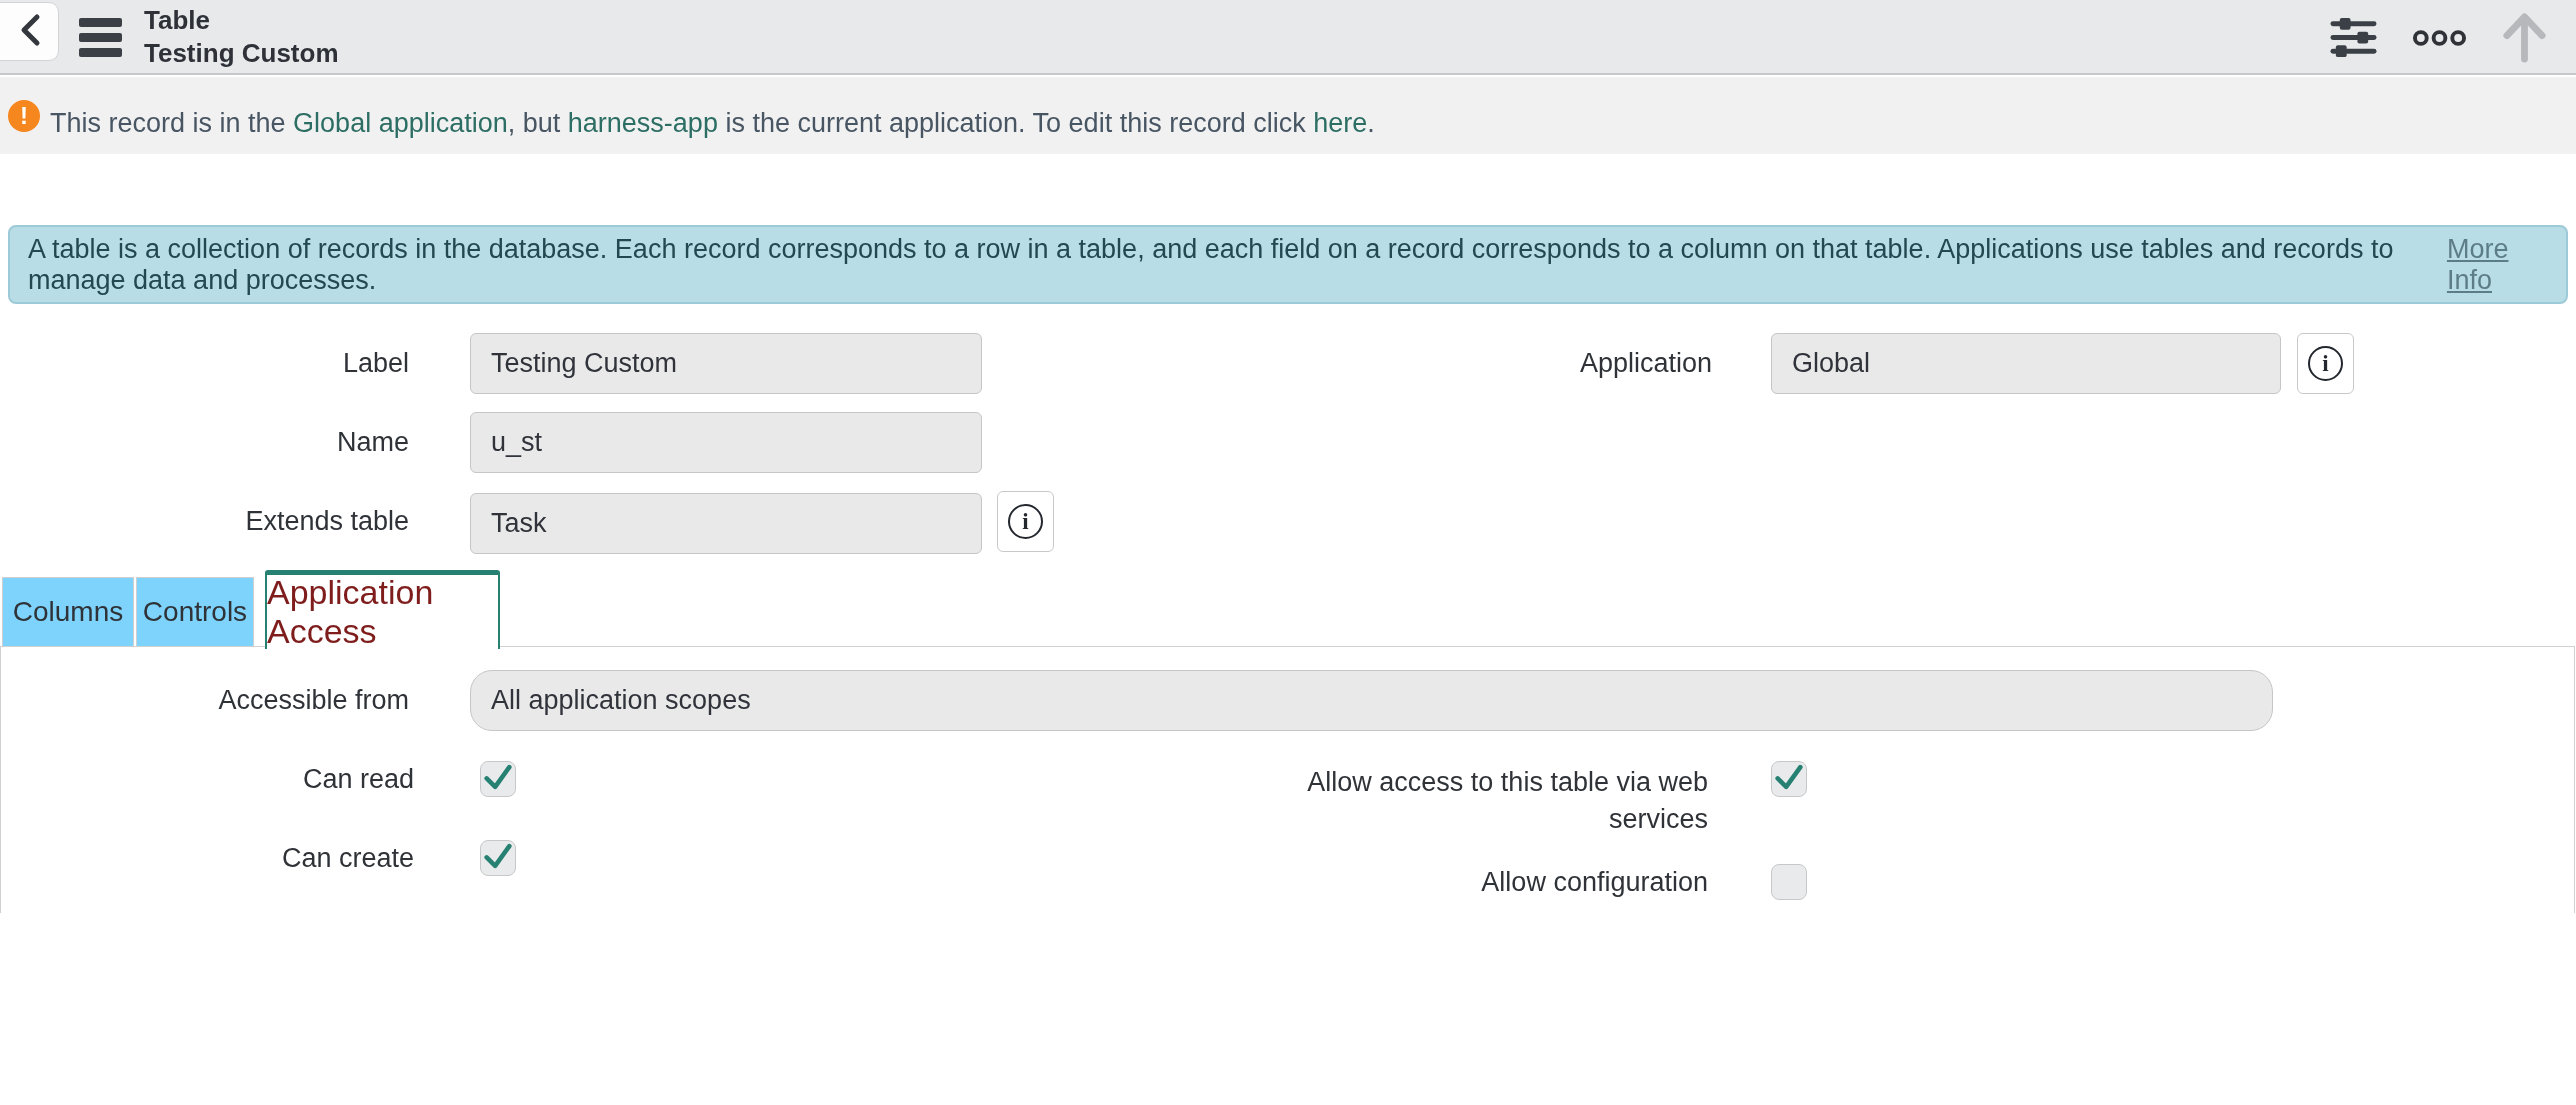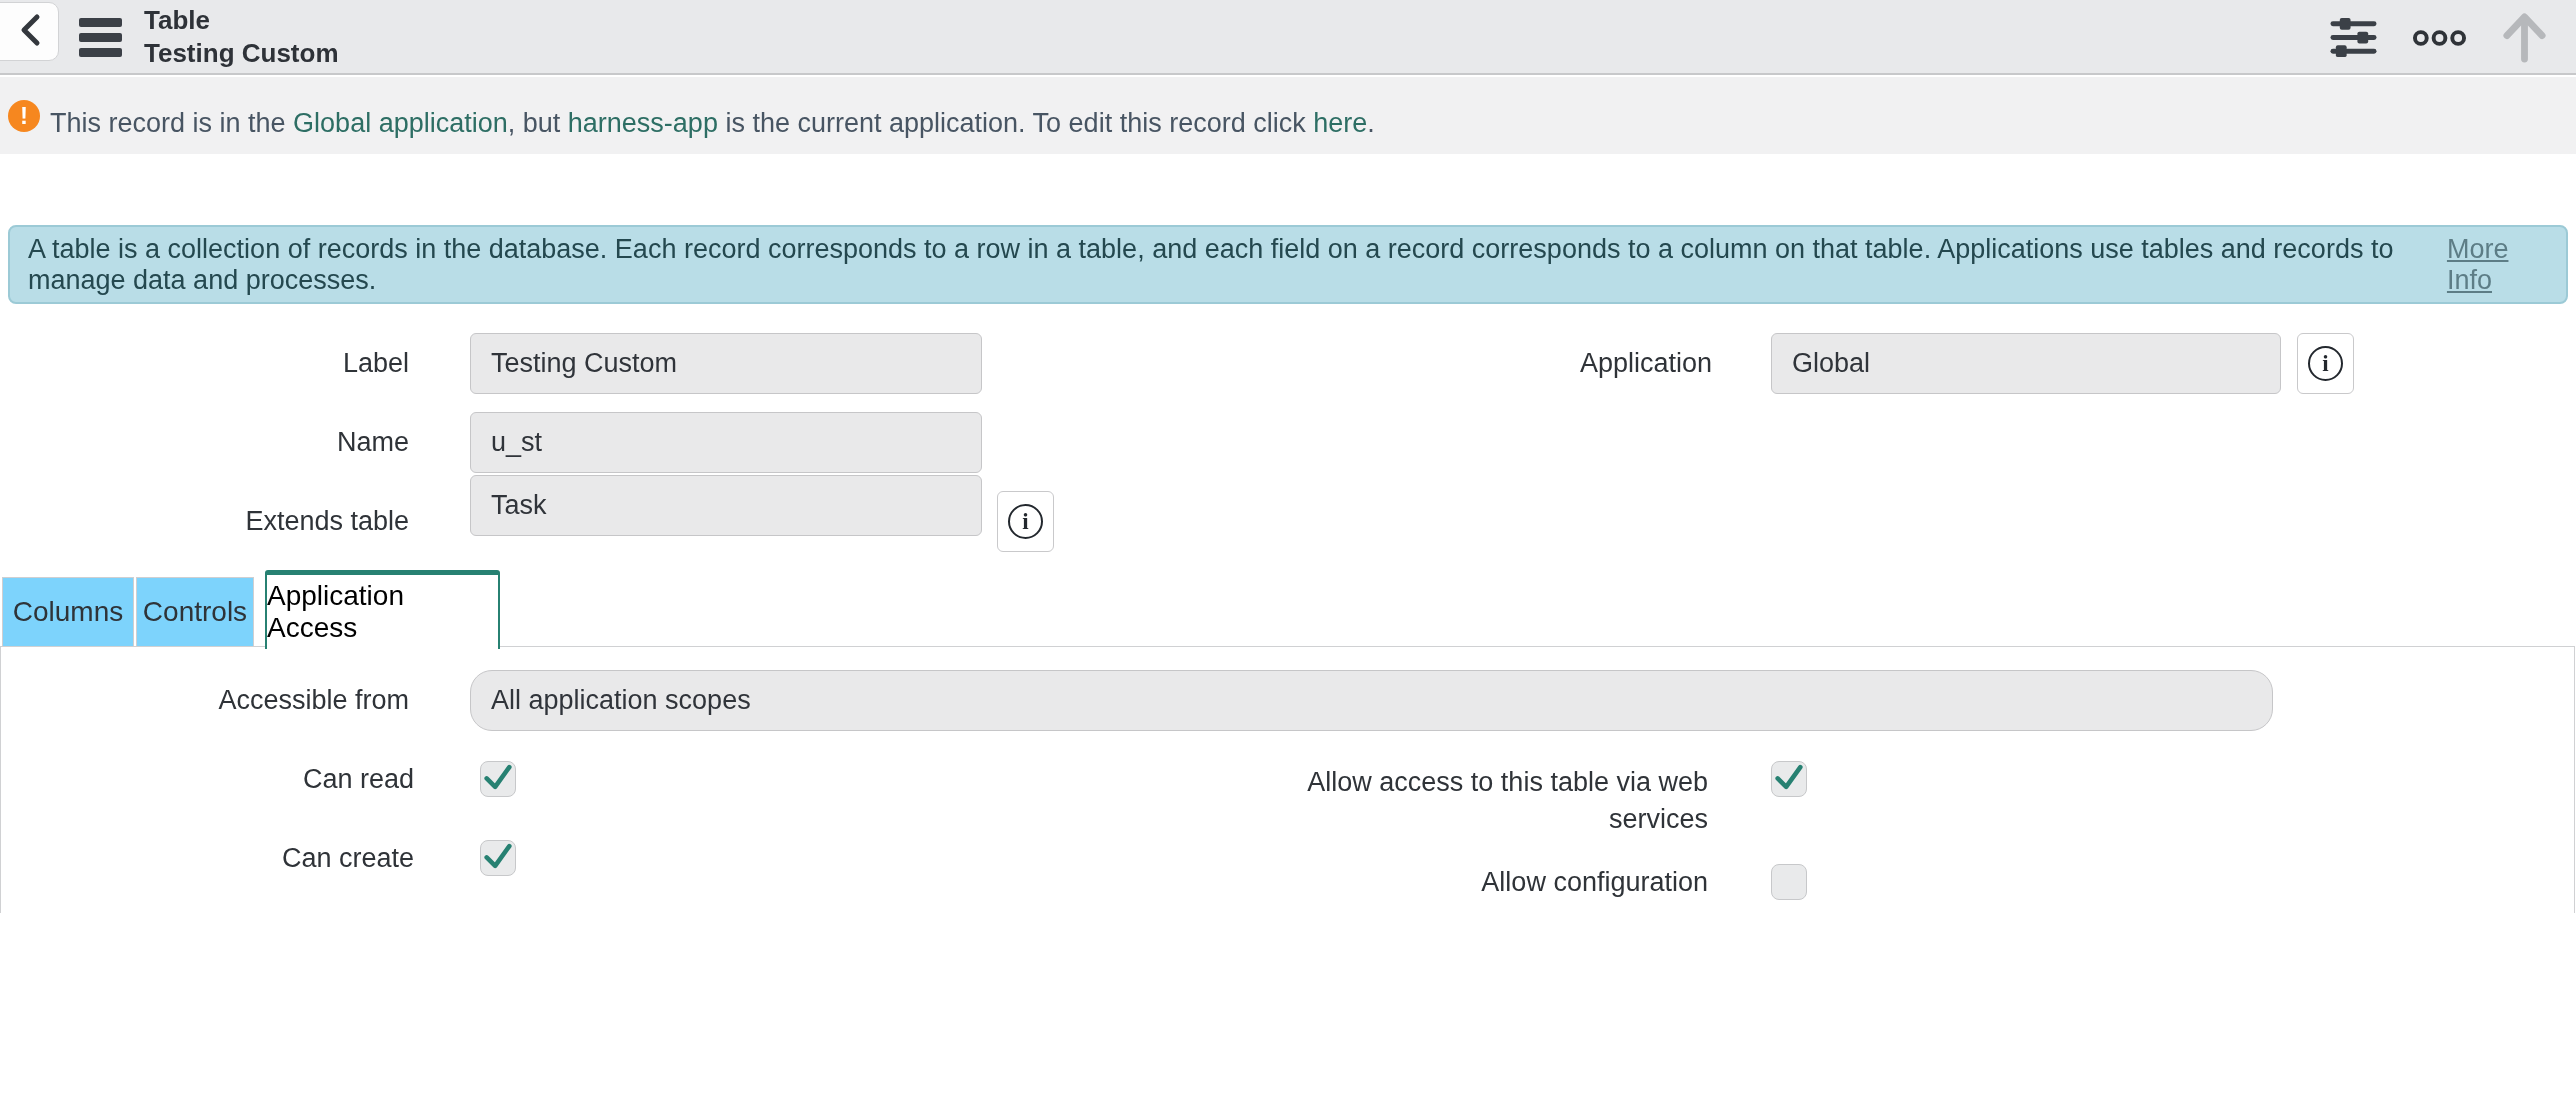--- a/index.html
+++ b/index.html
@@ -56,21 +56,21 @@
              font-size:23px; font-weight:700; color:#23282e; font-family:"Liberation Serif","DejaVu Serif",serif; }
 
   
   .tab { position:absolute; top:577px; height:70px; background:#7dd3fc;
          border:1px solid #cfcfd1; display:flex; align-items:center;
          justify-content:center; font-size:28px; color:#2f3338; cursor:pointer; }
   .tab-active { position:absolute; top:570px; height:79px; background:#ffffff;
                 border-top:5px solid #278172; border-left:2px solid #278172;
                 border-right:2px solid #278172; border-bottom:none;
                 border-radius:3px 3px 0 0; display:flex; align-items:center;
-                justify-content:center; font-size:28px; color:#000000;
+                justify-content:center; font-size:34px; color:#7f1d1d;
                 z-index:3; cursor:pointer; }
 
   
   .panel { position:absolute; top:646px; left:0; width:2575px; height:435px;
            background:#ffffff; border:1px solid #d0d1d3; z-index:1; }
 
   
   .checkbox { position:absolute; width:36px; height:36px; background:#e9eaeb;
               border:1px solid #c7c8ca; border-radius:8px; cursor:pointer;
               display:flex; align-items:center; justify-content:center; }
@@ -145,21 +145,21 @@
     <a class="moreinfo">More Info</a>
   </div>
 
   <div class="flabel" style="left:113px; top:333px;">Label</div>
   <div class="finput" style="left:470px; top:333px; width:512px;">Testing Custom</div>
 
   <div class="flabel" style="left:113px; top:412px;">Name</div>
   <div class="finput" style="left:470px; top:412px; width:512px;">u_st</div>
 
   <div class="flabel" style="left:113px; top:491px;">Extends table</div>
-  <div class="finput" style="left:470px; top:475px; width:512px;">Task</div>
+  <div class="finput" style="left:470px; top:493px; width:512px;">Task</div>
   <div class="infobtn" style="left:997px; top:491px;">
     <span class="icircle">i</span>
   </div>
 
   <div class="flabel" style="left:1416px; top:333px;">Application</div>
   <div class="finput" style="left:1771px; top:333px; width:510px;">Global</div>
   <div class="infobtn" style="left:2297px; top:333px;">
     <span class="icircle">i</span>
   </div>
 

